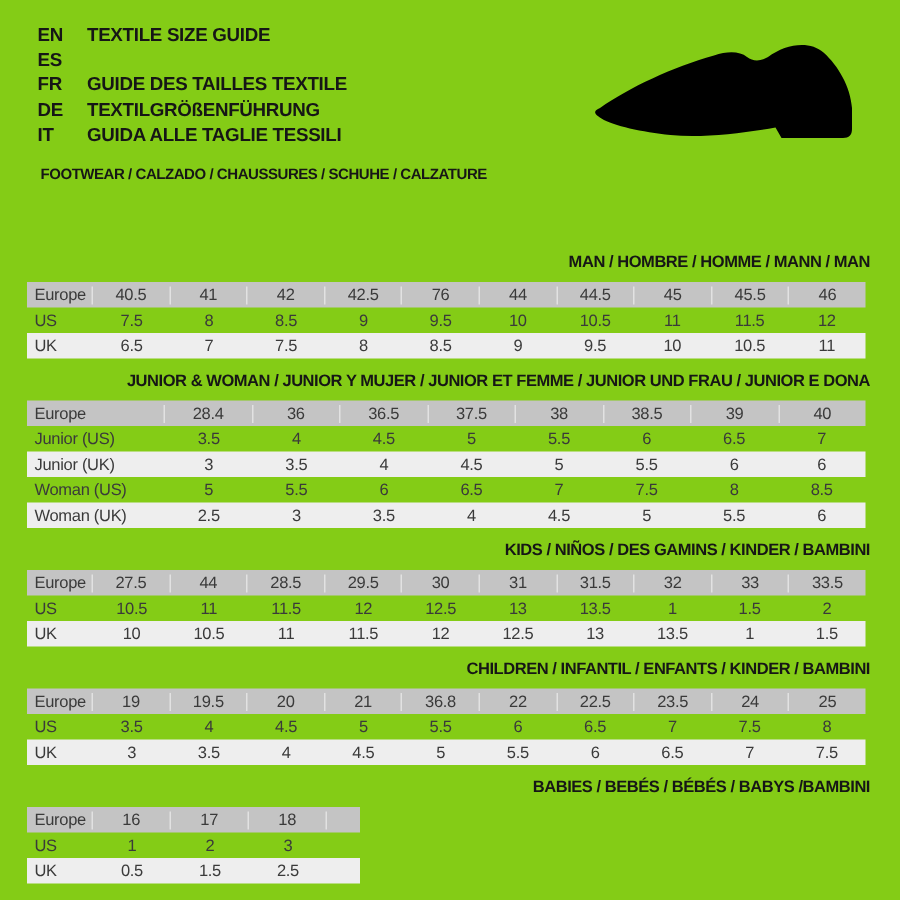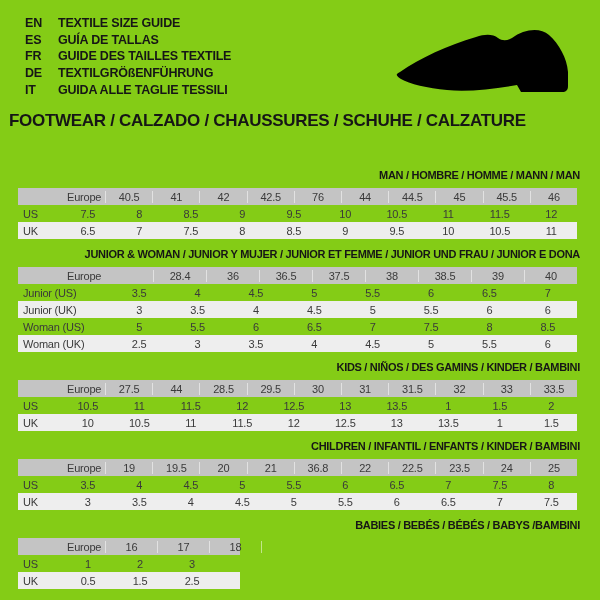--- a/index.html
+++ b/index.html
@@ -9,60 +9,59 @@
   }
   *{box-sizing:border-box;}
 
   
   .lang-list{position:absolute;top:15px;left:25px;}
   .lang-row{display:flex;line-height:16.7px;font-weight:bold;font-size:12.5px;letter-spacing:-0.2px;}
   .lang-code{width:33px;flex:none;}
   .lang-label{white-space:nowrap;}
 
   .category-line{
-    position:absolute;top:111px;left:9px;font-weight:bold;font-size:17px;
+    position:absolute;top:111px;left:27px;font-weight:bold;font-size:10px;
     letter-spacing:-0.3px;white-space:nowrap;
   }
 
   
   .shoe{position:absolute;top:20px;left:390px;width:195px;height:85px;}
   .shoe path{fill:var(--icon-color,#000);}
 
   
   .tables{position:absolute;top:168px;left:18px;width:562px;}
   .size-title{
     font-size:11px;font-weight:bold;line-height:14px;margin:8px 0 6px;
     letter-spacing:-0.3px;padding-left:3px;white-space:nowrap;color:var(--title-text,#161616);text-align:right;
   }
   .size-section:first-child .size-title{margin-top:0;}
   .stable{width:559px;}
   .stable.narrow{width:222px;}
   .trow{display:flex;height:17px;align-items:center;font-size:11px;color:var(--cell-text,#3a3a3a);letter-spacing:-0.2px;}
-  .trow.hdr{background:var(--hdr-bg,#c4c4c4);padding-left:44px;}
+  .trow.hdr{background:var(--hdr-bg,#c4c4c4);}
   .trow.alt{background:var(--alt-bg,#eeeeee);}
   .tlabel{width:44px;flex:none;padding-left:5px;white-space:nowrap;}
   .wide-label .tlabel{width:92px;}
   .tcell{flex:1;text-align:center;}
   .narrow .tcell{flex:none;width:52px;}
   .narrow .tfiller{flex:1;}
   .hdr > div:not(:last-child){border-right:1px solid rgba(255,255,255,0.5);}
 </style>
 </head>
 <body>
 
 <div class="page">
 
   <div class="lang-list">
       <div class="lang-row">
         <span class="lang-code">EN</span>
         <span class="lang-label">TEXTILE SIZE GUIDE</span>
       </div>
       <div class="lang-row">
         <span class="lang-code">ES</span>
-        <span class="lang-label">GUÍA DE TALLAS</span>
       </div>
       <div class="lang-row">
         <span class="lang-code">FR</span>
         <span class="lang-label">GUIDE DES TAILLES TEXTILE</span>
       </div>
       <div class="lang-row">
         <span class="lang-code">DE</span>
         <span class="lang-label">TEXTILGRÖßENFÜHRUNG</span>
       </div>
       <div class="lang-row">

